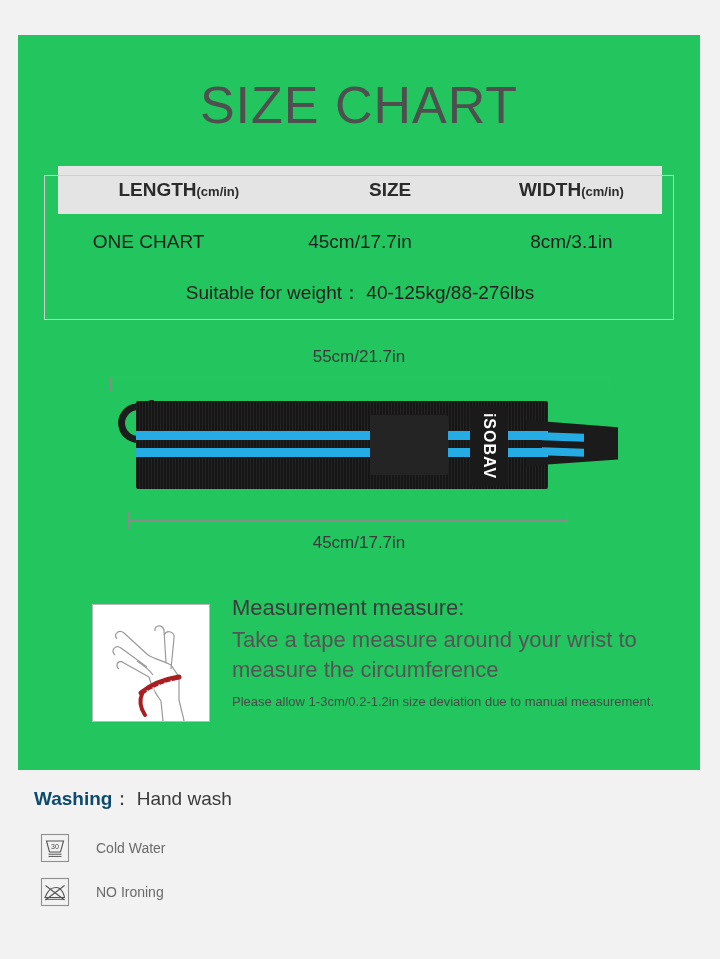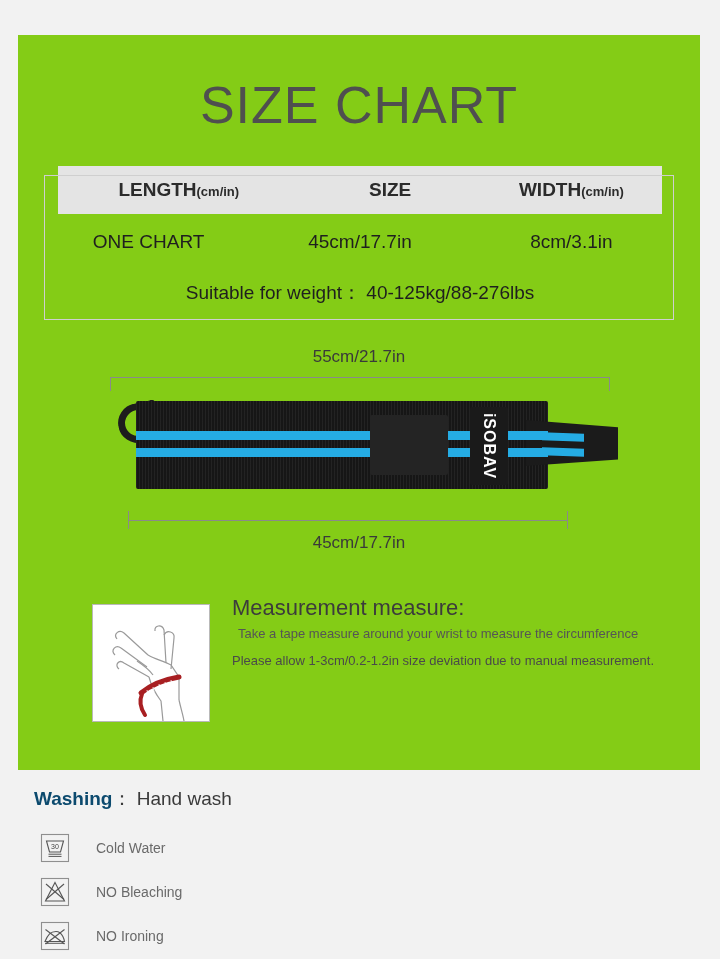--- a/index.html
+++ b/index.html
@@ -9,21 +9,21 @@
     font-family:"Liberation Sans",sans-serif;
     overflow:hidden;
     position:relative;
   }
 
   
   .card{
     position:absolute;
     left:18px;top:35px;
     width:682px;height:735px;
-    background:#84cc16;
+    background:#22c55e;
   }
 
   
   .title{
     position:absolute;
     left:0;top:40px;
     width:682px;
     text-align:center;
     font-size:52px;
     letter-spacing:1px;
@@ -234,21 +234,21 @@
   }
   .measure-text{
     position:absolute;
     left:158px;top:0;
     width:440px;
   }
   .mm-title{
     font-size:22px;color:#3c3c3c;white-space:nowrap;margin-bottom:4px;
   }
   .mm-body{
-    font-size:13px;color:#555555;line-height:1.35;margin-left:6px;
+    font-size:22px;color:#555555;line-height:1.35;
   }
   .mm-note{
     font-size:13px;color:#4a4a4a;line-height:1.3;margin-top:10px;
   }
 
   
   .washing{
     position:absolute;
     left:34px;top:786px;
     width:600px;
@@ -385,31 +385,20 @@
         <rect x="1.5" y="1.5" width="27" height="27" fill="none" stroke="#8f8f8f" stroke-width="1.1"></rect>
         <path d="M6.5 8 L23.5 8 L20.5 19 L9.5 19 Z" fill="none" stroke="#555" stroke-width="1.1"></path>
         <text x="15" y="16" font-family="Liberation Sans, sans-serif" font-size="7" fill="#444" text-anchor="middle">30</text>
         <line x1="8.5" y1="21.2" x2="21.5" y2="21.2" stroke="#555" stroke-width="1"></line>
         <line x1="8.5" y1="23.4" x2="21.5" y2="23.4" stroke="#555" stroke-width="1"></line>
       </svg>
     </div>
     <div class="wash-label">Cold Water</div>
   </div>
 
-  <div class="wash-row">
-    <div class="wash-icon">
-      <svg width="30" height="30" viewBox="0 0 30 30">
-        <rect x="1.5" y="1.5" width="27" height="27" fill="none" stroke="#8f8f8f" stroke-width="1.1"></rect>
-        <path d="M15 5.5 L24.5 24 L5.5 24 Z" fill="none" stroke="#555" stroke-width="1.1"></path>
-        <line x1="6" y1="7" x2="24" y2="22.5" stroke="#555" stroke-width="1.1"></line>
-        <line x1="24" y1="7" x2="6" y2="22.5" stroke="#555" stroke-width="1.1"></line>
-      </svg>
-    </div>
-    <div class="wash-label">NO Bleaching</div>
-  </div>
 
   <div class="wash-row">
     <div class="wash-icon">
       <svg width="30" height="30" viewBox="0 0 30 30">
         <rect x="1.5" y="1.5" width="27" height="27" fill="none" stroke="#8f8f8f" stroke-width="1.1"></rect>
         <path d="M5 20.5 L24.5 20.5 C24.5 20.5 23 10.5 16 10.5 C10.5 10.5 8 13.5 5 20.5 Z" fill="none" stroke="#555" stroke-width="1.1"></path>
         <line x1="5" y1="22.3" x2="24.5" y2="22.3" stroke="#555" stroke-width="1"></line>
         <line x1="5.5" y1="8.5" x2="24.5" y2="23" stroke="#555" stroke-width="1.1"></line>
         <line x1="24.5" y1="8.5" x2="5.5" y2="23" stroke="#555" stroke-width="1.1"></line>
       </svg>

